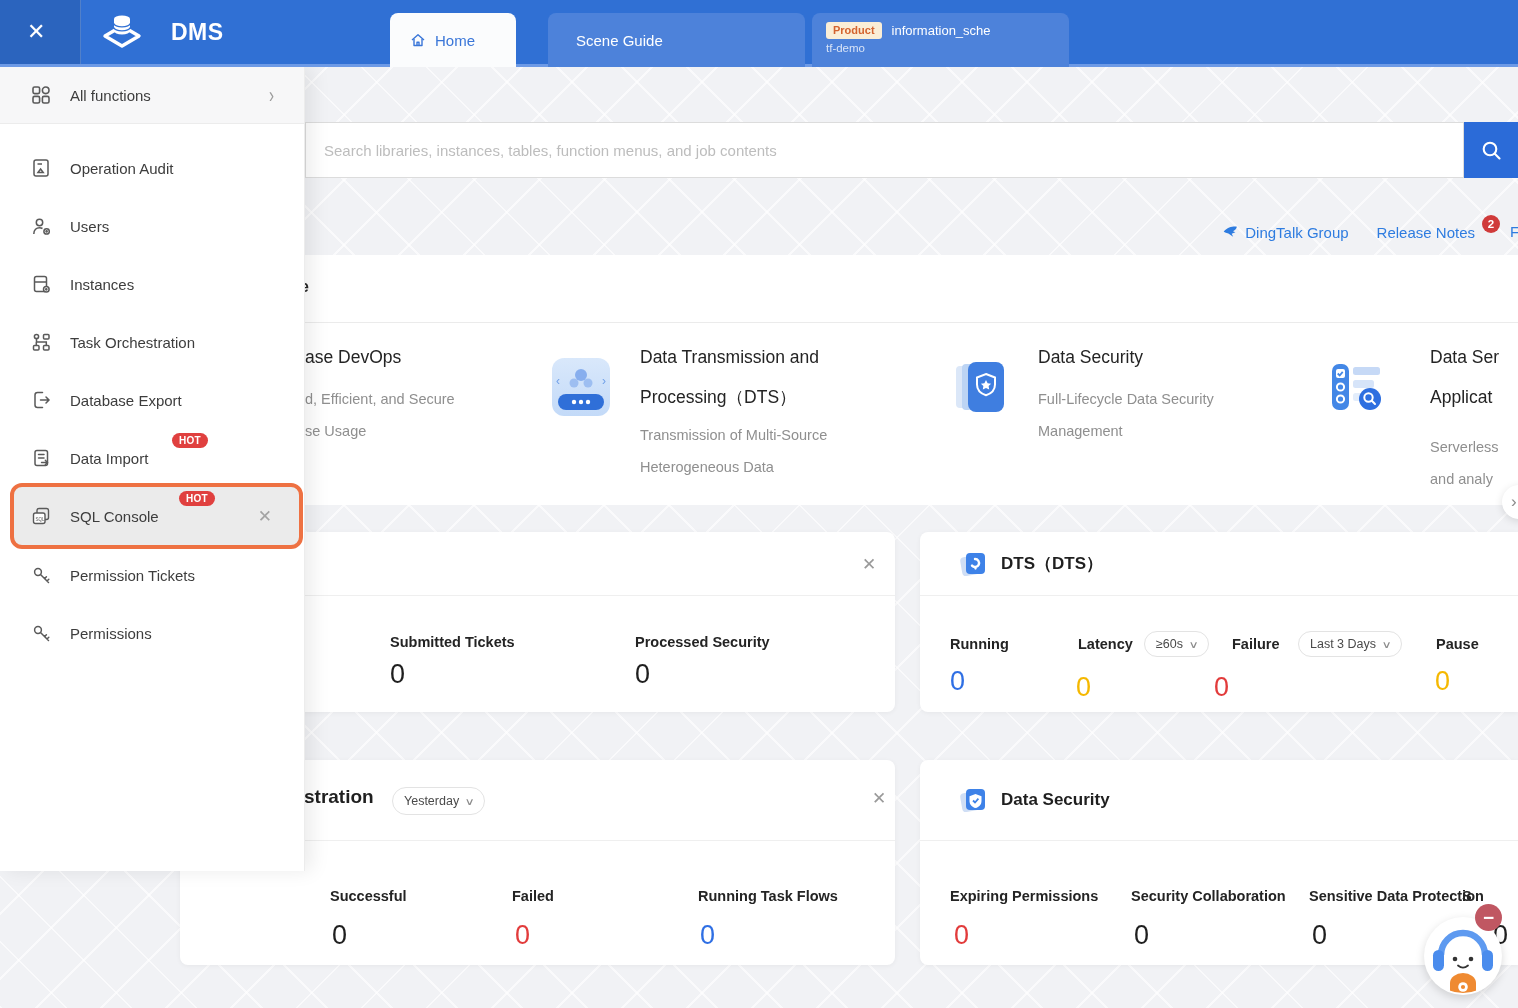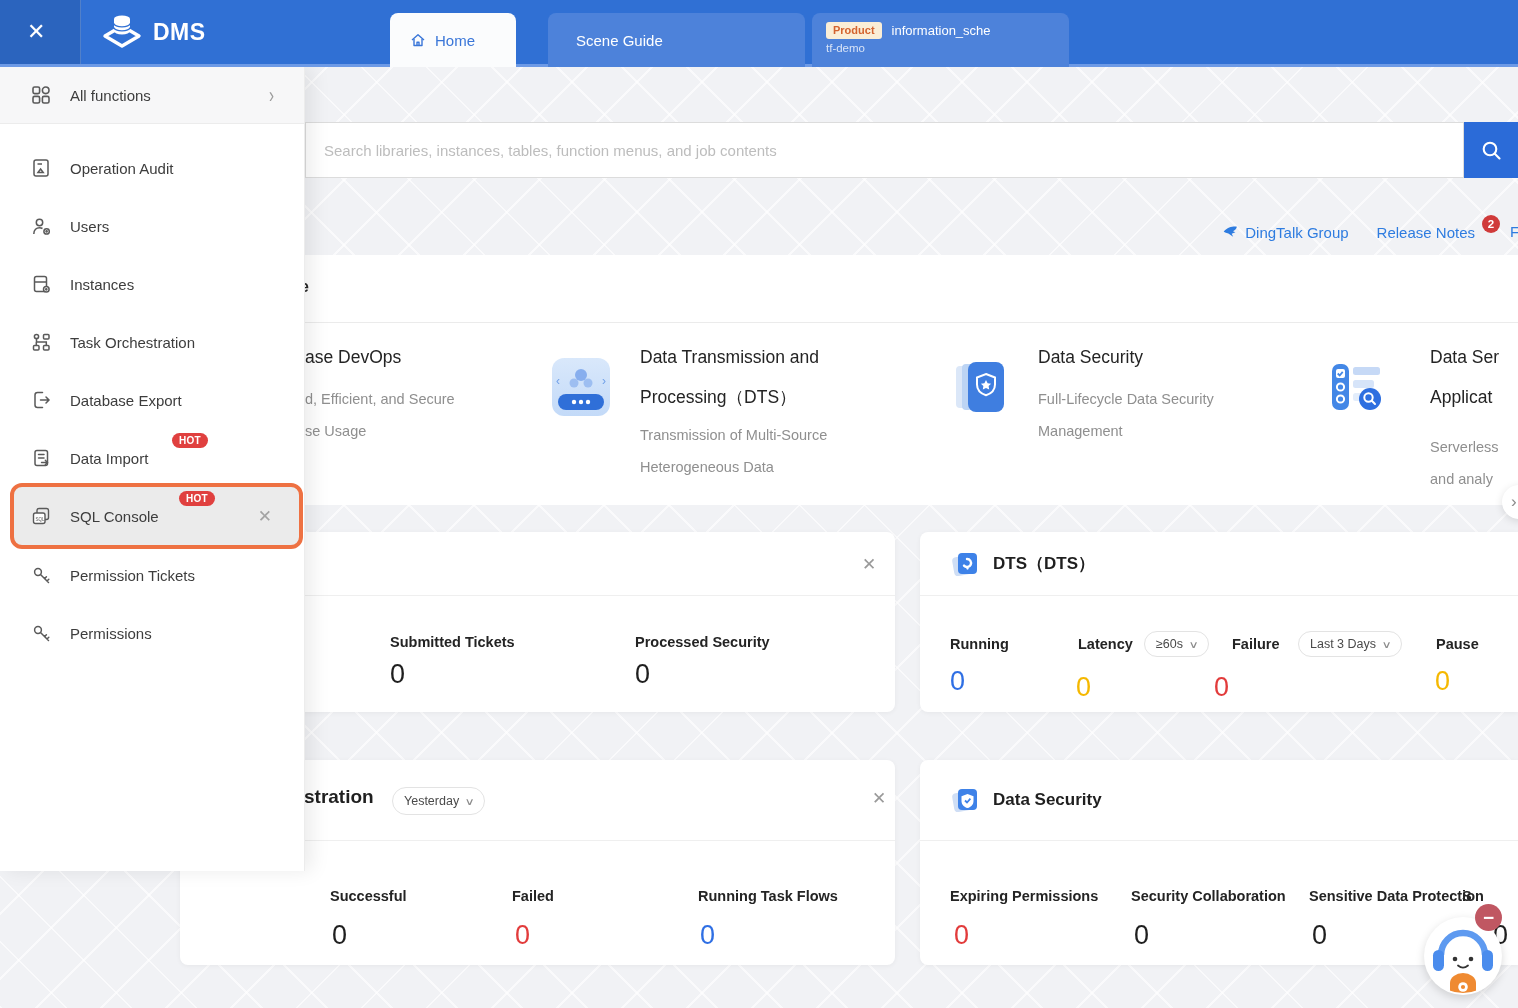--- a/index.html
+++ b/index.html
@@ -12,21 +12,21 @@
   .pattern{
     background-color:#f1f2f5;
     background-image:
       repeating-linear-gradient(45deg,rgba(255,255,255,.65) 0 2px,rgba(255,255,255,0) 2px 46px),
       repeating-linear-gradient(135deg,rgba(255,255,255,.65) 0 2px,rgba(255,255,255,0) 2px 46px);
   }
   
   .topbar{left:0;top:0;width:1518px;height:67px;background:#3070d4;z-index:50}
   .topbar-left{left:0;top:0;width:81px;height:67px;background:rgba(0,0,0,.10);border-right:1px solid rgba(255,255,255,.18);box-sizing:border-box}
   .close-x{left:27px;top:19px;color:#fff;font-size:22px;line-height:26px;font-weight:400;cursor:pointer}
-  .brand{left:101px;top:13px;display:flex;align-items:center;gap:10px;color:#fff}
+  .brand{left:101px;top:13px;display:flex;align-items:center;gap:28px;color:#fff}
   .brand-name{font-size:23px;font-weight:bold;letter-spacing:.5px}
   .topbar-line{left:0;top:64px;width:1518px;height:3px;background:#6d9ae6}
   .tab{top:13px;height:54px;border-radius:8px 8px 0 0;box-sizing:border-box;cursor:pointer}
   .tab-active{background:#fbfcfd;display:flex;align-items:center;gap:9px;padding-left:20px;color:#3a76d8;font-size:15px}
   .tab-inactive{background:#4d82da;color:#fff;font-size:15px}
   .tab-scene{display:flex;align-items:center;padding-left:28px}
   .tab-info{padding:9px 0 0 14px}
   .info-row{display:flex;align-items:center;gap:10px}
   .product-chip{background:#fbeed6;color:#d4632f;font-size:11px;font-weight:bold;padding:2px 7px;border-radius:3px;line-height:13px}
   .info-title{font-size:13px;white-space:nowrap;overflow:hidden}
@@ -49,21 +49,21 @@
   .clipped-link{left:1510px;top:156px;width:8px;overflow:hidden;color:#2e7ce0;font-size:15px}
   
   .feature{cursor:pointer}
   .feat-title{font-size:17.5px;font-weight:500;color:#242424;line-height:40px;white-space:nowrap}
   .feat-desc{font-size:14.5px;color:#8f8f8f;line-height:32px;white-space:nowrap}
   .feat-icon{width:58px;height:58px;border-radius:12px}
   
   .card{background:#fff;border-radius:8px;box-shadow:0 1px 5px rgba(0,0,0,.05)}
   .card-divider{position:absolute;left:0;width:100%;border-top:1px solid #efefef}
   .card-close{position:absolute;color:#9a9a9a;font-size:17px;cursor:pointer}
-  .card-head{position:absolute;left:0;top:0;display:flex;align-items:center;padding-left:30px;height:63px}
+  .card-head{position:absolute;left:0;top:0;display:flex;align-items:center;padding-left:38px;height:63px}
   .card-title{font-size:17px;font-weight:bold;color:#1f1f1f;margin-left:13px;white-space:nowrap}
   .stat-label{font-size:14.5px;font-weight:600;color:#242424;white-space:nowrap}
   .stat-value{font-size:27px;font-weight:500}
   .pill{position:absolute;height:26px;border:1px solid #e3e3e3;border-radius:14px;background:#fff;display:flex;align-items:center;gap:7px;
     padding:0 11px;font-size:12.5px;color:#4a4a4a;box-sizing:border-box;cursor:pointer;white-space:nowrap}
   .chev{color:#8b8b8b;font-size:10px;transform:scaleX(1.4)}
   .notch{left:1263px;top:712px;width:95px;height:21px;background:#fff;border-radius:0 0 10px 10px;box-shadow:0 5px 7px rgba(0,0,0,.05);
     display:flex;align-items:center;justify-content:center;cursor:pointer}
   .notch .chev{font-size:13px;color:#444;transform:scaleX(1.6)}
   

